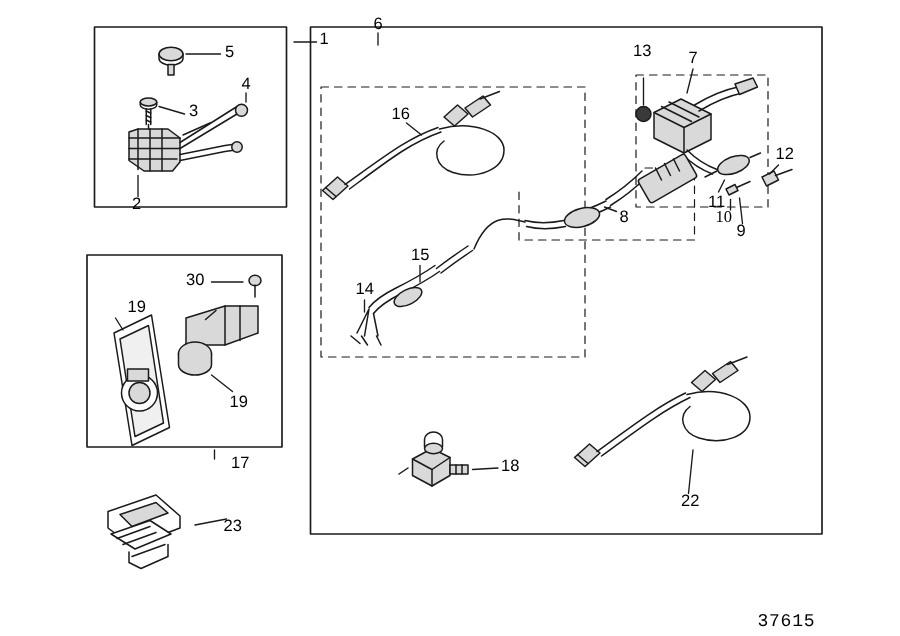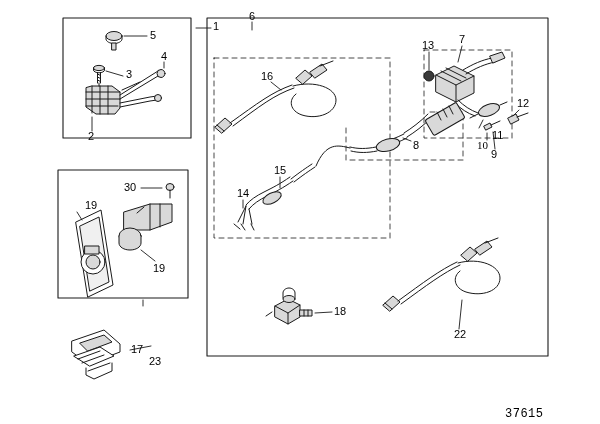--- a/index.html
+++ b/index.html
@@ -253,29 +253,29 @@
   <div class="lbl" style="left:213px; top:21px;">1</div>
   <div class="lbl" style="left:88px; top:131px;">2</div>
   <div class="lbl" style="left:126px; top:69px;">3</div>
   <div class="lbl" style="left:161px; top:51px;">4</div>
   <div class="lbl" style="left:150px; top:30px;">5</div>
   <div class="lbl" style="left:249px; top:11px;">6</div>
   <div class="lbl" style="left:459px; top:34px;">7</div>
   <div class="lbl" style="left:413px; top:140px;">8</div>
   <div class="lbl" style="left:491px; top:149px;">9</div>
   <div class="lbl" style="left:477px; top:140px;font-family:Liberation Serif, serif;">10</div>
-  <div class="lbl" style="left:492px; top:130px;text-align:right;">11</div>
+  <div class="lbl" style="left:472px; top:130px;text-align:right;">11</div>
   <div class="lbl" style="left:517px; top:98px;">12</div>
-  <div class="lbl" style="left:422px; top:40px;text-align:right;">13</div>
+  <div class="lbl" style="left:422px; top:29px;text-align:right;">13</div>
   <div class="lbl" style="left:237px; top:188px;">14</div>
   <div class="lbl" style="left:274px; top:165px;">15</div>
   <div class="lbl" style="left:261px; top:71px;">16</div>
-  <div class="lbl" style="left:131px; top:304px;margin-top:40px;">17</div>
+  <div class="lbl" style="left:154px; top:304px;">17</div>
   <div class="lbl" style="left:153px; top:263px;">19</div>
   <div class="lbl" style="left:70px; top:200px;margin-left:15px;">19</div>
   <div class="lbl" style="left:124px; top:182px;">30</div>
   <div class="lbl" style="left:334px; top:306px;">18</div>
   <div class="lbl" style="left:454px; top:329px;">22</div>
-  <div class="lbl" style="left:149px; top:356px;">23</div>
+  <div class="lbl" style="left:149px; top:346px;">23</div>
 
   <div class="partnum" style="left:505px; top:407px;">37615</div>
 
 </div>
 
 </body></html>

